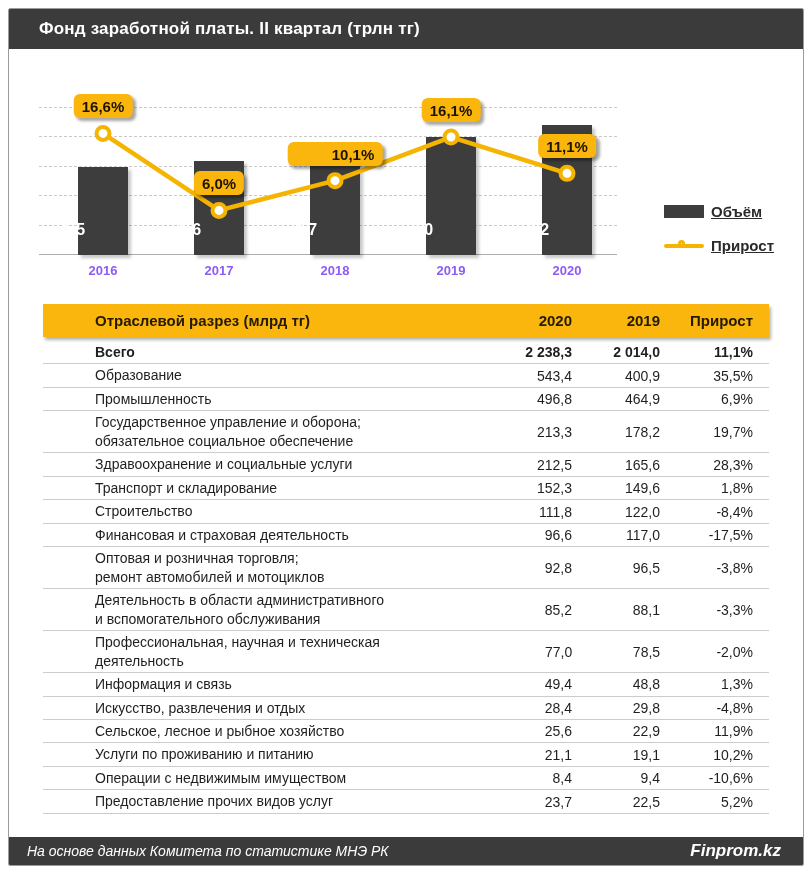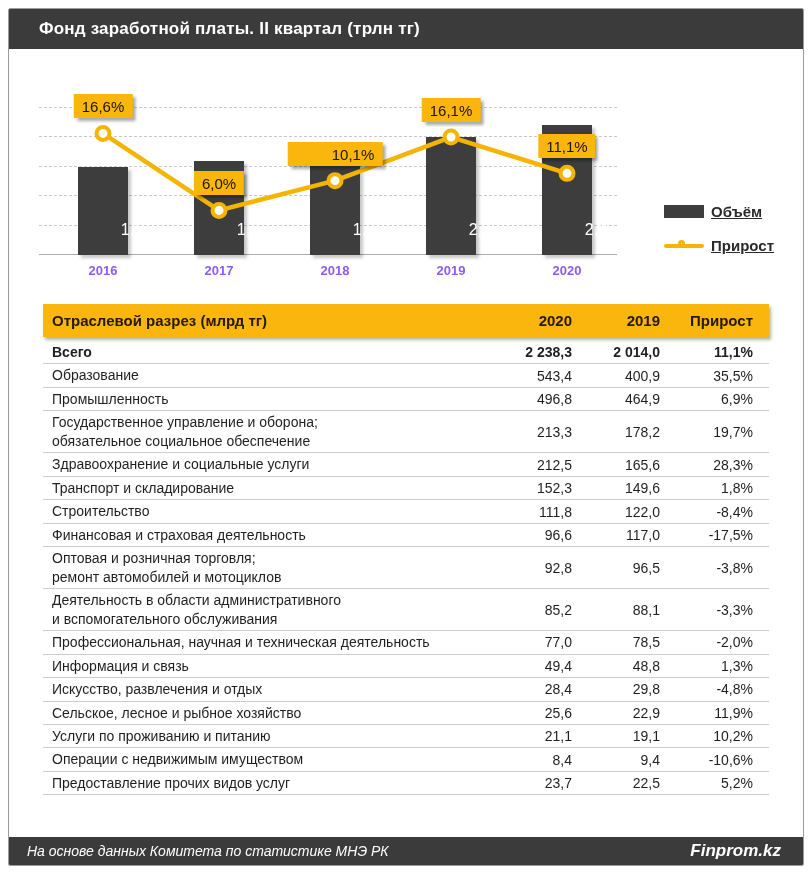--- a/index.html
+++ b/index.html
@@ -17,49 +17,49 @@
   .titlebar{position:absolute; left:0; top:0; right:0; height:40px;
     background:var(--dark); color:#fff; display:flex; align-items:center;
     padding-left:30px; font-size:17px; font-weight:bold; letter-spacing:.2px;}
 
   
   .plot{position:absolute; left:30px; top:50px; width:578px; height:196px; overflow:visible;}
   .gridline{position:absolute; left:0; right:0; height:0; border-top:1px dashed var(--grid);}
   .gridline.axis{border-top:1px solid var(--axis);}
   .bar{position:absolute; bottom:0; width:50px; background:var(--bar);
     box-shadow:3px 3px 3px rgba(0,0,0,.22);}
-  .bar-label{position:absolute; bottom:16px; width:80px; text-align:right;
-    color:#fff; font-size:16px; font-weight:normal; transform:translateX(-50%);}
+  .bar-label{position:absolute; bottom:16px; width:80px; text-align:left;
+    color:#fff; font-size:16px; font-weight:bold; transform:translateX(-50%);}
   .year-label{position:absolute; top:204px; width:80px; text-align:center;
     transform:translateX(-50%); font-size:13px; font-weight:bold; color:#8b5cf6;}
   .line-svg{position:absolute; left:0; top:0; overflow:visible;}
   .pct-box{position:absolute; transform:translateX(-50%);
-    background:var(--gold-hdr); color:#1c1400; font-size:15px; font-weight:normal;
-    padding:4px 8px 3px; box-shadow:3px 3px 3px rgba(0,0,0,.35); white-space:nowrap;}
+    background:var(--gold-hdr); color:#1c1400; font-size:15px; font-weight:bold;
+    padding:4px 8px 3px; box-shadow:3px 3px 3px rgba(0,0,0,.35); white-space:nowrap;border-radius:6px;}
 
   .legend{position:absolute; left:655px; top:194px; width:130px;
     display:flex; flex-direction:column; gap:17px;}
   .legend-row{display:flex; align-items:center; gap:7px;}
   .swatch-bar{width:40px; height:13px; background:var(--bar); flex:0 0 auto;}
   .swatch-line{position:relative; width:40px; height:13px; flex:0 0 auto;}
   .swatch-line .ln{position:absolute; left:0; right:0; top:5px; height:4px;
     background:var(--gold); border-radius:2px;}
   .swatch-line .dot{position:absolute; left:14px; top:1px; width:7px; height:7px;
     background:#fff; border:3px solid var(--gold); border-radius:50%;}
   .legend-label{font-size:15px; font-weight:bold; color:#2B2B2B;text-decoration:underline;}
 
   
   .table{position:absolute; left:34px; top:295px; width:726px; font-size:14px;}
   .t-header{display:flex; align-items:center; background:var(--gold-hdr);
     height:33px; font-size:15px; font-weight:bold; color:#231a00;
     box-shadow:2px 3px 3px rgba(0,0,0,.3); margin-bottom:4px;}
   .t-row{display:flex; align-items:center; border-bottom:1px solid var(--sep);
     padding:2px 0;}
   .t-row.bold{font-weight:bold;}
-  .c-name{flex:1 1 auto; padding-left:9px; white-space:pre-line; line-height:1.32;}
+  .c-name{flex:1 1 auto; padding-left:24px; white-space:pre-line; line-height:1.32;margin-left:28px;}
   .c-v1{width:100px; text-align:right;}
   .c-v2{width:88px; text-align:right;}
   .c-v3{width:109px; text-align:right; padding-right:16px;}
 
   
   .footerbar{position:absolute; left:0; right:0; bottom:0; height:28px;
     background:var(--dark); color:#fff; display:flex; align-items:center;
     justify-content:space-between; padding:0 22px 0 18px;}
   .source{font-style:italic; font-size:14px;}
   .brand{font-style:italic; font-weight:bold; font-size:17px;}

